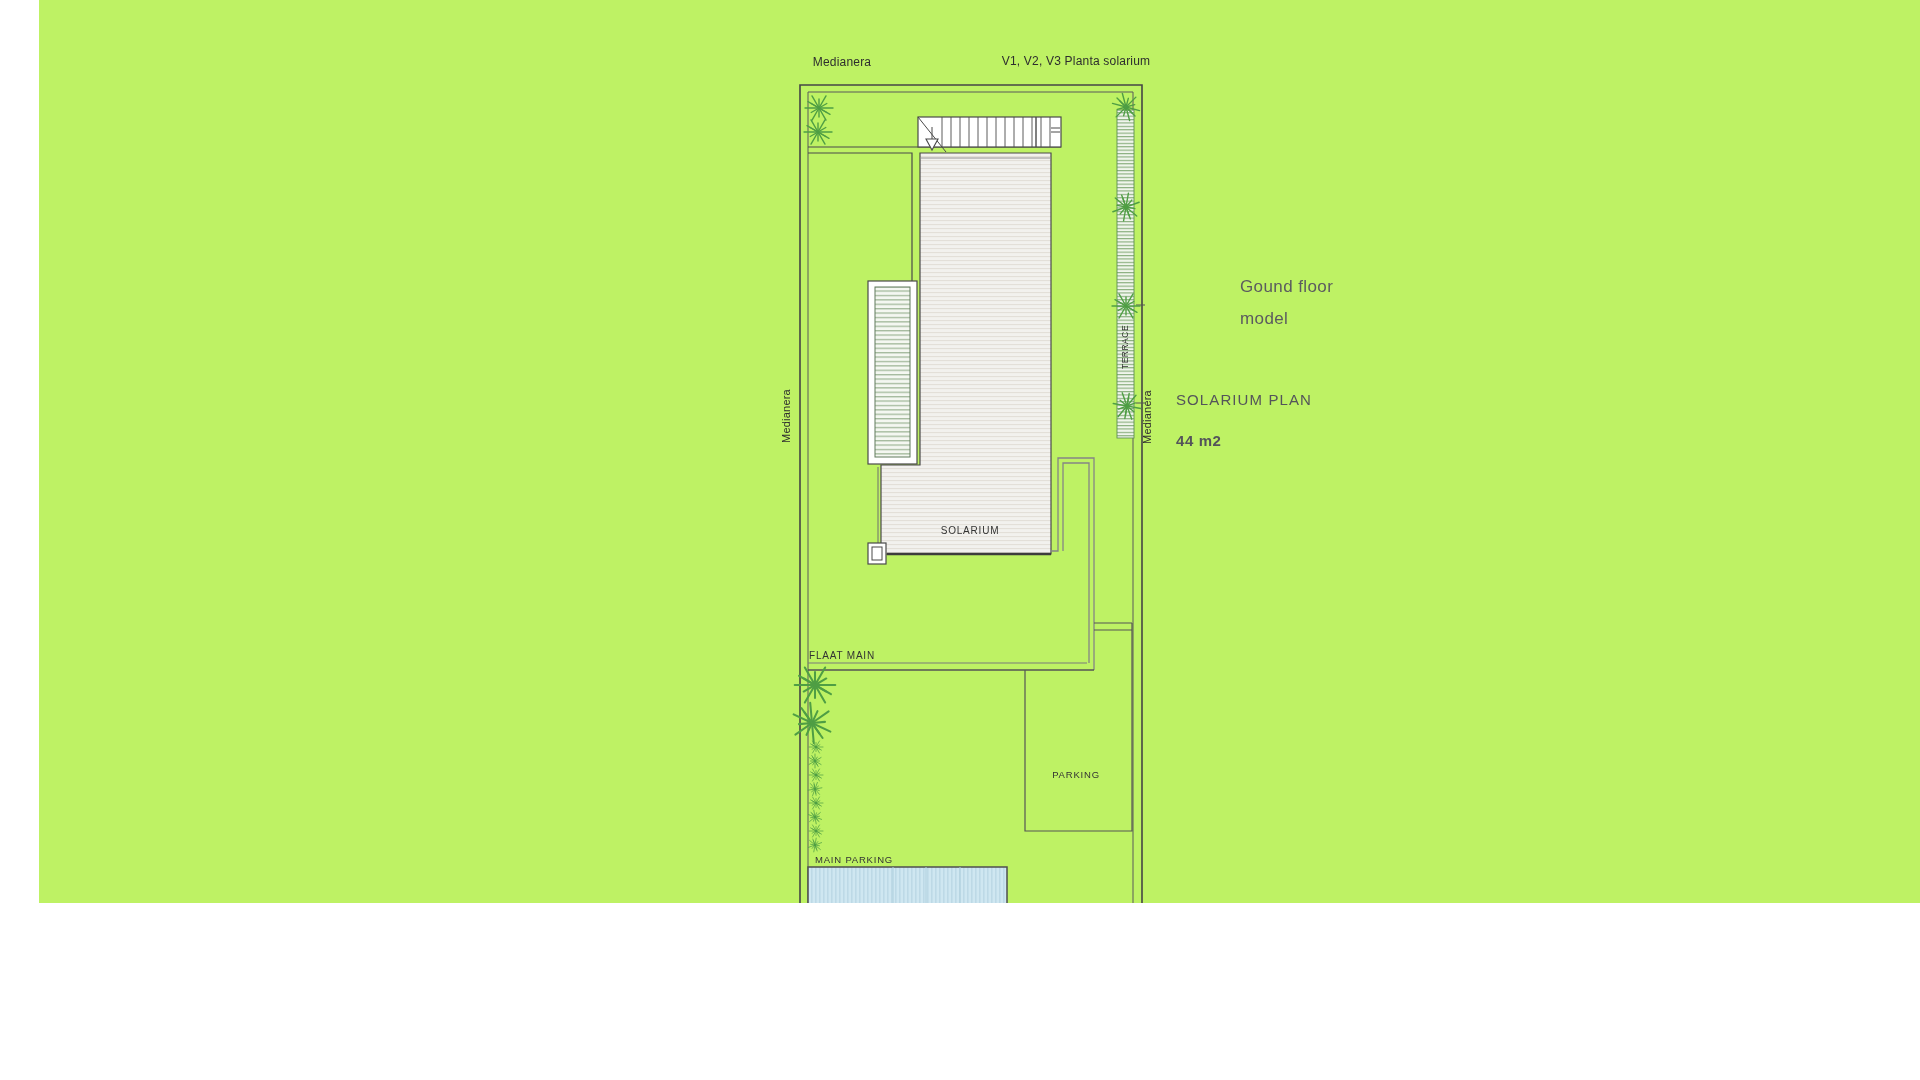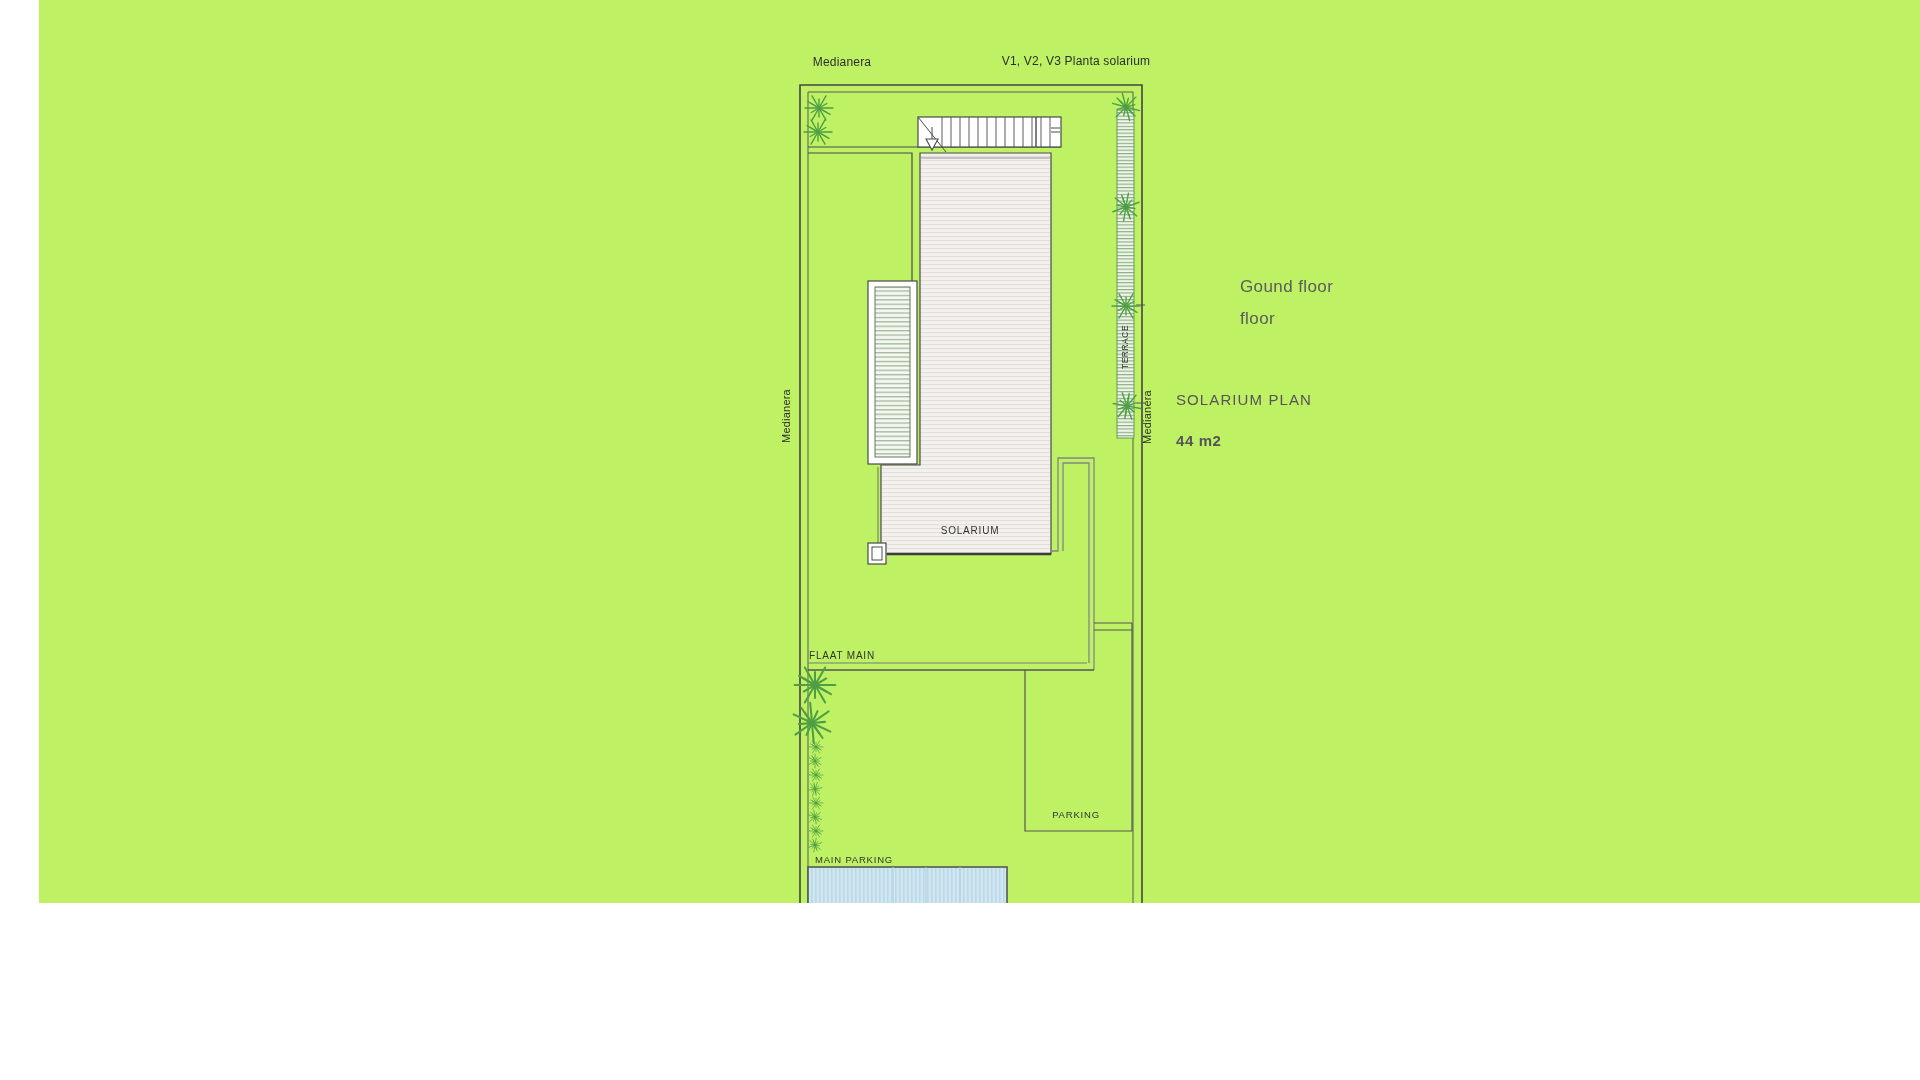--- a/index.html
+++ b/index.html
@@ -166,23 +166,23 @@
     </g>
   </svg>
 
   <div class="lbl" style="left:803px;top:62px;">Medianera</div>
   <div class="lbl" style="left:1037px;top:61px;">V1, V2, V3 Planta solarium</div>
   <div class="lbl rot" style="left:747px;top:416px;font-size:11px;">Medianera</div>
   <div class="lbl rot" style="left:1108px;top:417px;font-size:11px;">Medianera</div>
   <div class="lbl rot" style="left:1086px;top:347px;font-size:8.5px;letter-spacing:.5px;">TERRACE</div>
   <div class="lbl room-lbl" style="left:931px;top:530px;">SOLARIUM</div>
   <div class="lbl-anch room-lbl" style="left:770px;top:650px;">FLAAT MAIN</div>
-  <div class="lbl room-lbl" style="left:1037px;top:814px;font-size:9.5px;">PARKING</div>
+  <div class="lbl room-lbl" style="left:1037px;top:774px;font-size:9.5px;">PARKING</div>
   <div class="lbl-anch room-lbl" style="left:776px;top:854px;font-size:9.5px;">MAIN PARKING</div>
 
   <div class="info-title">
     <div>Gound floor</div>
-    <div>floor</div>
+    <div>model</div>
   </div>
   <div class="info-sub">SOLARIUM PLAN</div>
   <div class="info-area">44 m2</div>
 
 </div>
 
 </body></html>

